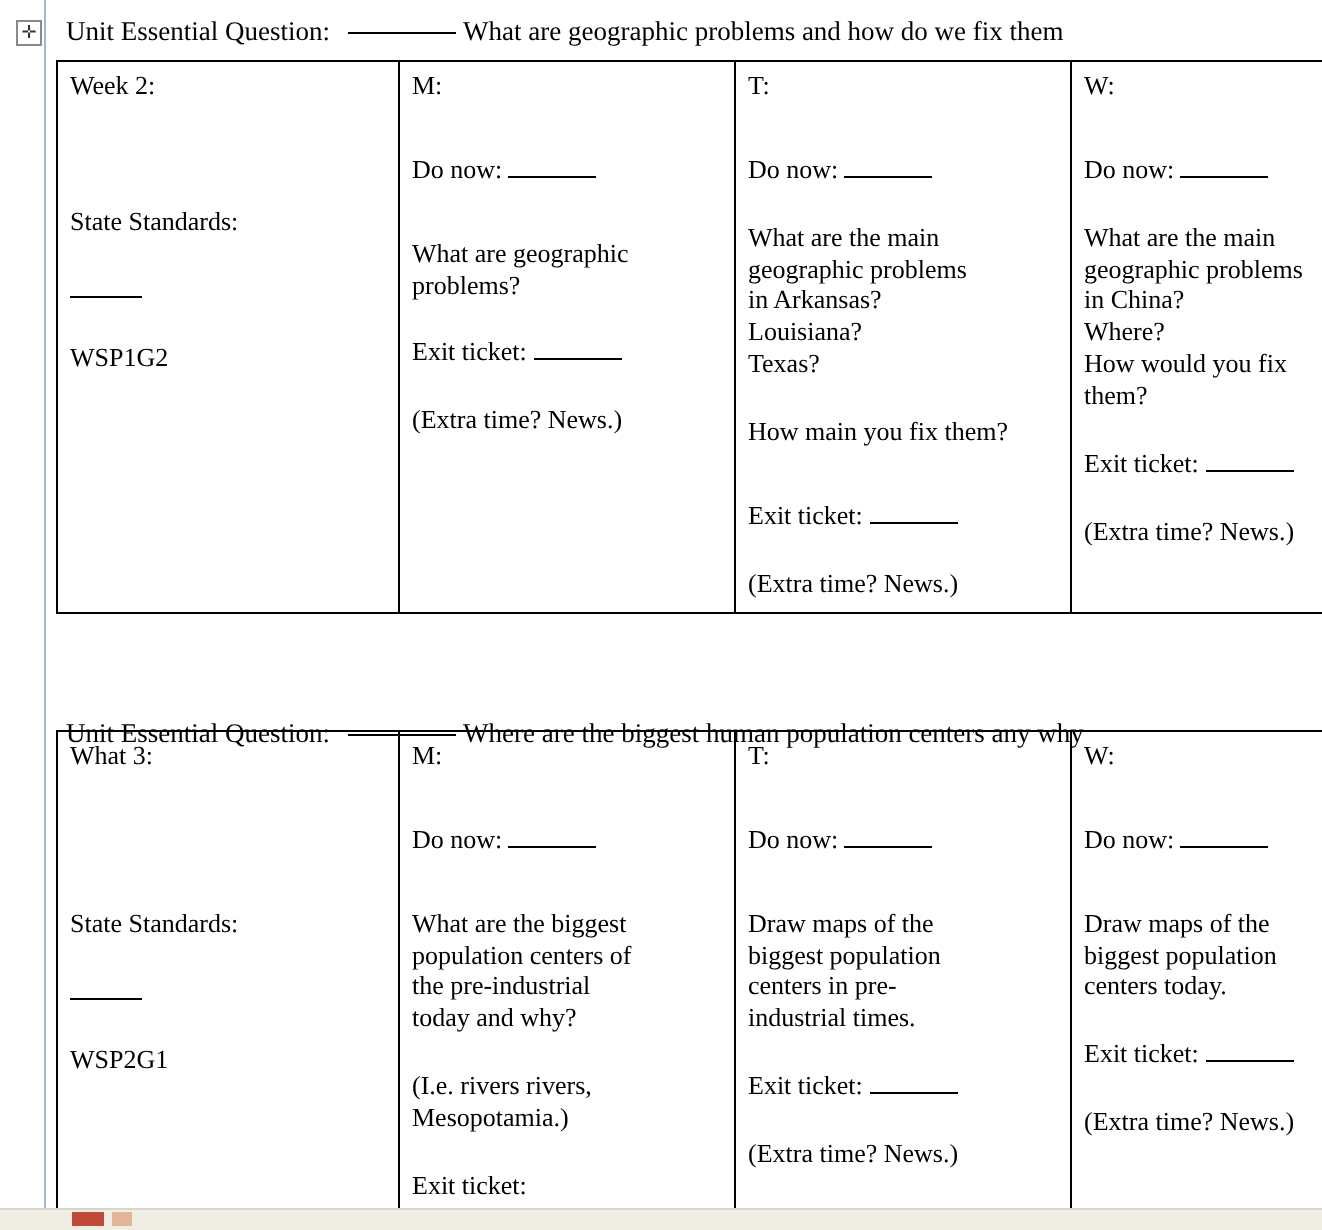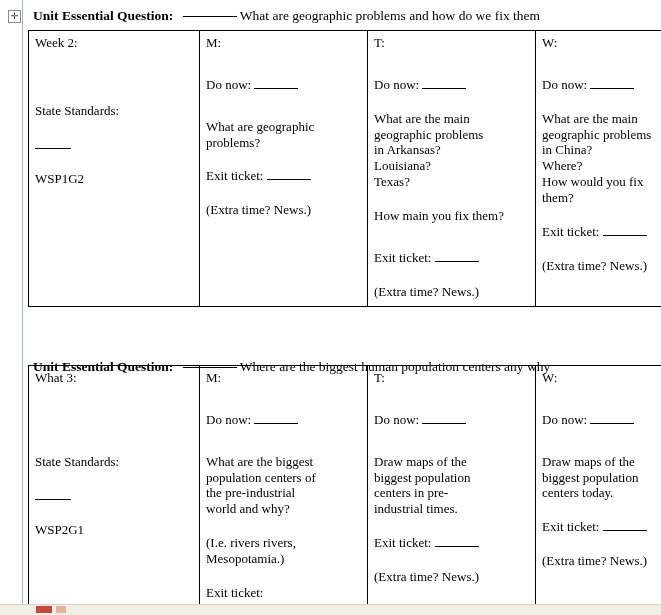--- a/index.html
+++ b/index.html
@@ -48,21 +48,21 @@
     text-align: center;
     color: #333;
     font-family: "Liberation Sans", sans-serif;
   }
 
   .eq-line {
     position: absolute;
     font-size: 13.5px;
     white-space: nowrap;
   }
-  .eq-label { font-family: "Liberation Serif", serif; font-weight: bold; }
+  .eq-label { font-family: "Liberation Serif", serif; }
   .eq-answer {
     font-family: "Liberation Serif", serif;
     text-underline-offset: 2px;
   }
   .eq-spacer {
     display: inline-block;
     width: 54px;
     border-bottom: 1px solid #000;
     margin: 0 0 3px 6px;
   }
@@ -231,21 +231,21 @@
       </td>
 
       <td class="col-b">
         <div class="cell-line">M:</div>
         <div class="gap-lg"></div>
         <div class="cell-line"><span>Do now:</span> <span class="blank"></span></div>
         <div class="gap-lg"></div>
         <div class="cell-line">What are the biggest</div>
         <div class="cell-line">population centers of</div>
         <div class="cell-line">the pre-industrial</div>
-        <div class="cell-line">world and why?</div>
+        <div class="cell-line">today and why?</div>
         <div class="gap-md"></div>
         <div class="cell-line">(I.e. rivers rivers, Mesopotamia.)</div>
         <div class="gap-md"></div>
         <div class="cell-line"><span>Exit ticket:</span></div>
       </td>
 
       <td class="col-c">
         <div class="cell-line">T:</div>
         <div class="gap-lg"></div>
         <div class="cell-line"><span>Do now:</span> <span class="blank"></span></div>

